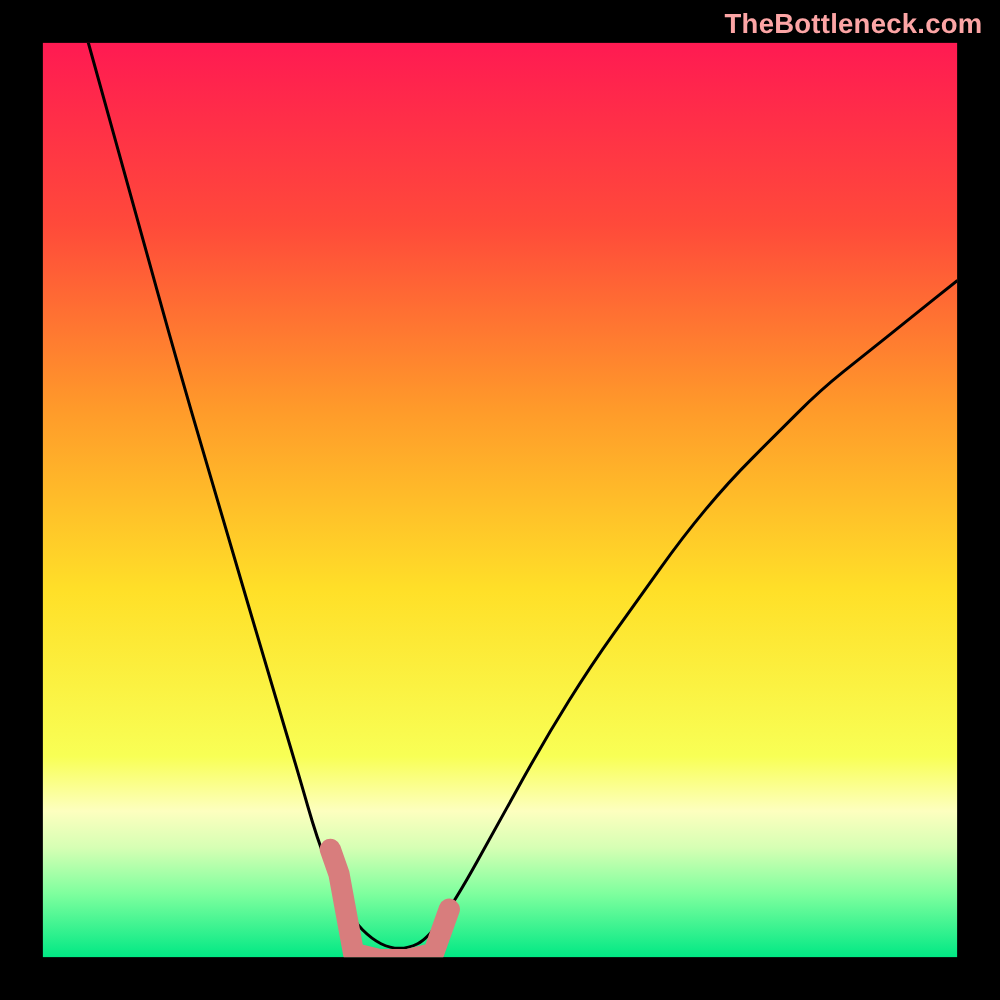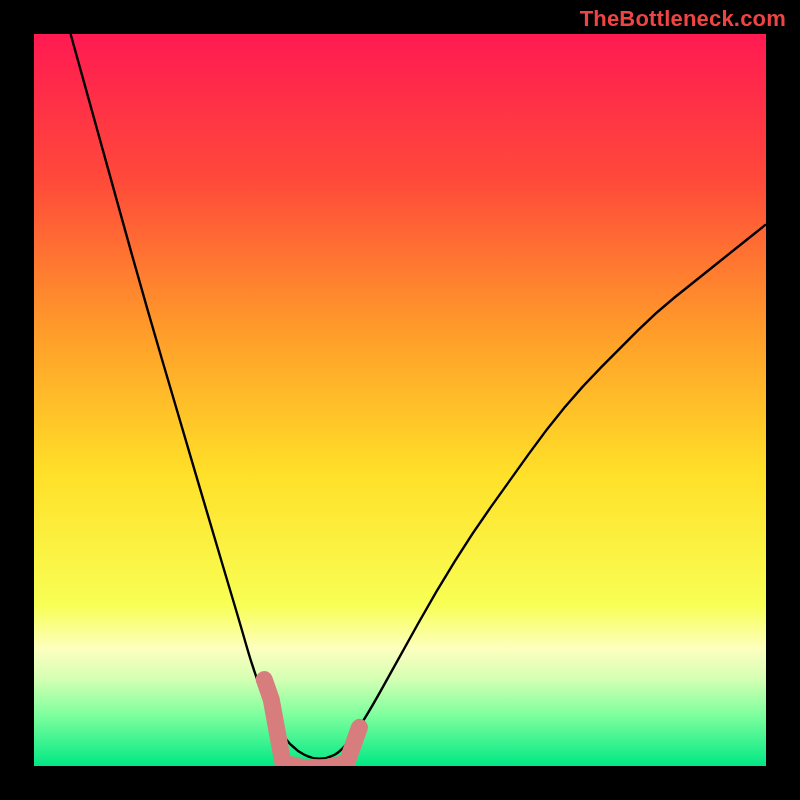--- a/index.html
+++ b/index.html
@@ -41,21 +41,21 @@
     height: 732px;
     pointer-events: none;
   }
   .watermark {
     position: absolute;
     top: 6px;
     right: 14px;
     font-family: Arial, Helvetica, sans-serif;
     font-size: 22px;
     font-weight: 600;
-    color: #ef4444;
+    color: #fca5a5;
     letter-spacing: 0.2px;
   }
 </style>
 </head>
 <body>
 
 <div class="frame">
 
   <div class="plot">
     <svg class="gradient" viewBox="0 0 732 732" preserveAspectRatio="none">

